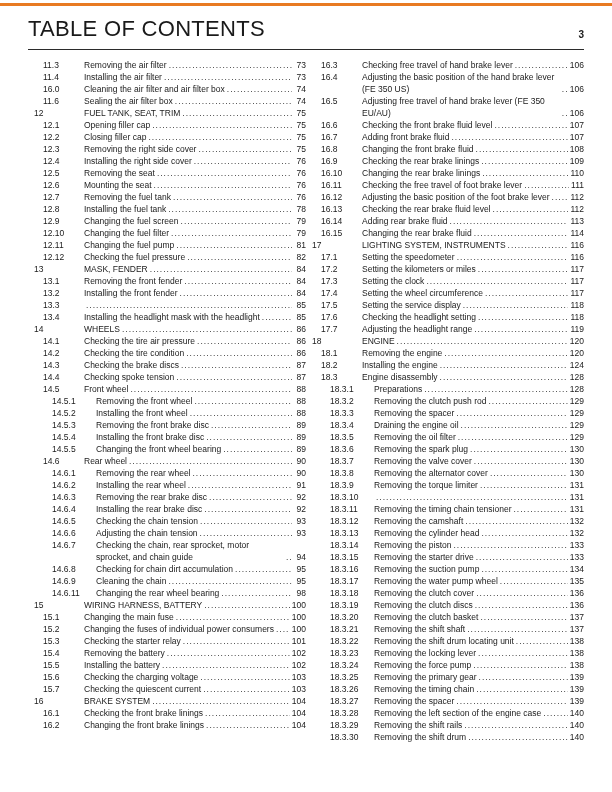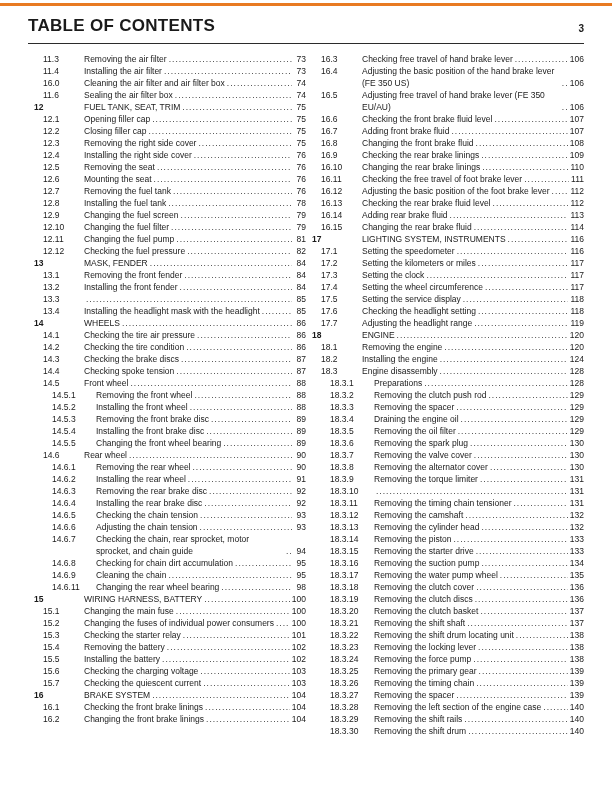--- a/index.html
+++ b/index.html
@@ -14,30 +14,30 @@
     position: absolute; top: 3px; left: 0;
     width: 612px; height: 3px;
     background: #e87a22;
   }
   .page-inner { padding: 16px 28px 0 28px; }
   .header {
     display: flex; justify-content: space-between; align-items: flex-end;
     padding-bottom: 7px;
     border-bottom: 1px solid #2b2b2b;
   }
-  .doc-title { font-size: 17px; font-weight: bold; letter-spacing: 0.3px; }
+  .doc-title { font-size: 22px; font-weight: normal; letter-spacing: 0.3px; }
   .page-num { font-size: 10px; font-weight: bold; padding-bottom: 2px; }
   .columns { display: flex; margin-top: 9px; }
   .col { flex: 1 1 0; min-width: 0; }
   .toc-row {
     display: flex; align-items: flex-end;
     font-size: 8.5px; line-height: 12px;
   }
   .toc-row .num { flex: 0 0 auto; align-self: flex-start; }
-  .l1 .num { padding-left: 6px;  width: 56px; font-weight: bold; }
+  .l1 .num { padding-left: 6px;  width: 56px; }
   .l2 .num { padding-left: 15px; width: 56px; }
   .l3 .num { padding-left: 24px; width: 68px; }
   .toc-row .title { flex: 0 1 auto; }
   .toc-row .leader {
     flex: 1 1 6px; min-width: 6px;
     overflow: hidden; white-space: nowrap;
     color: #2f2f2f; margin: 0 2px;
   }
   .leader::after {
     content: "....................................................................................................";

